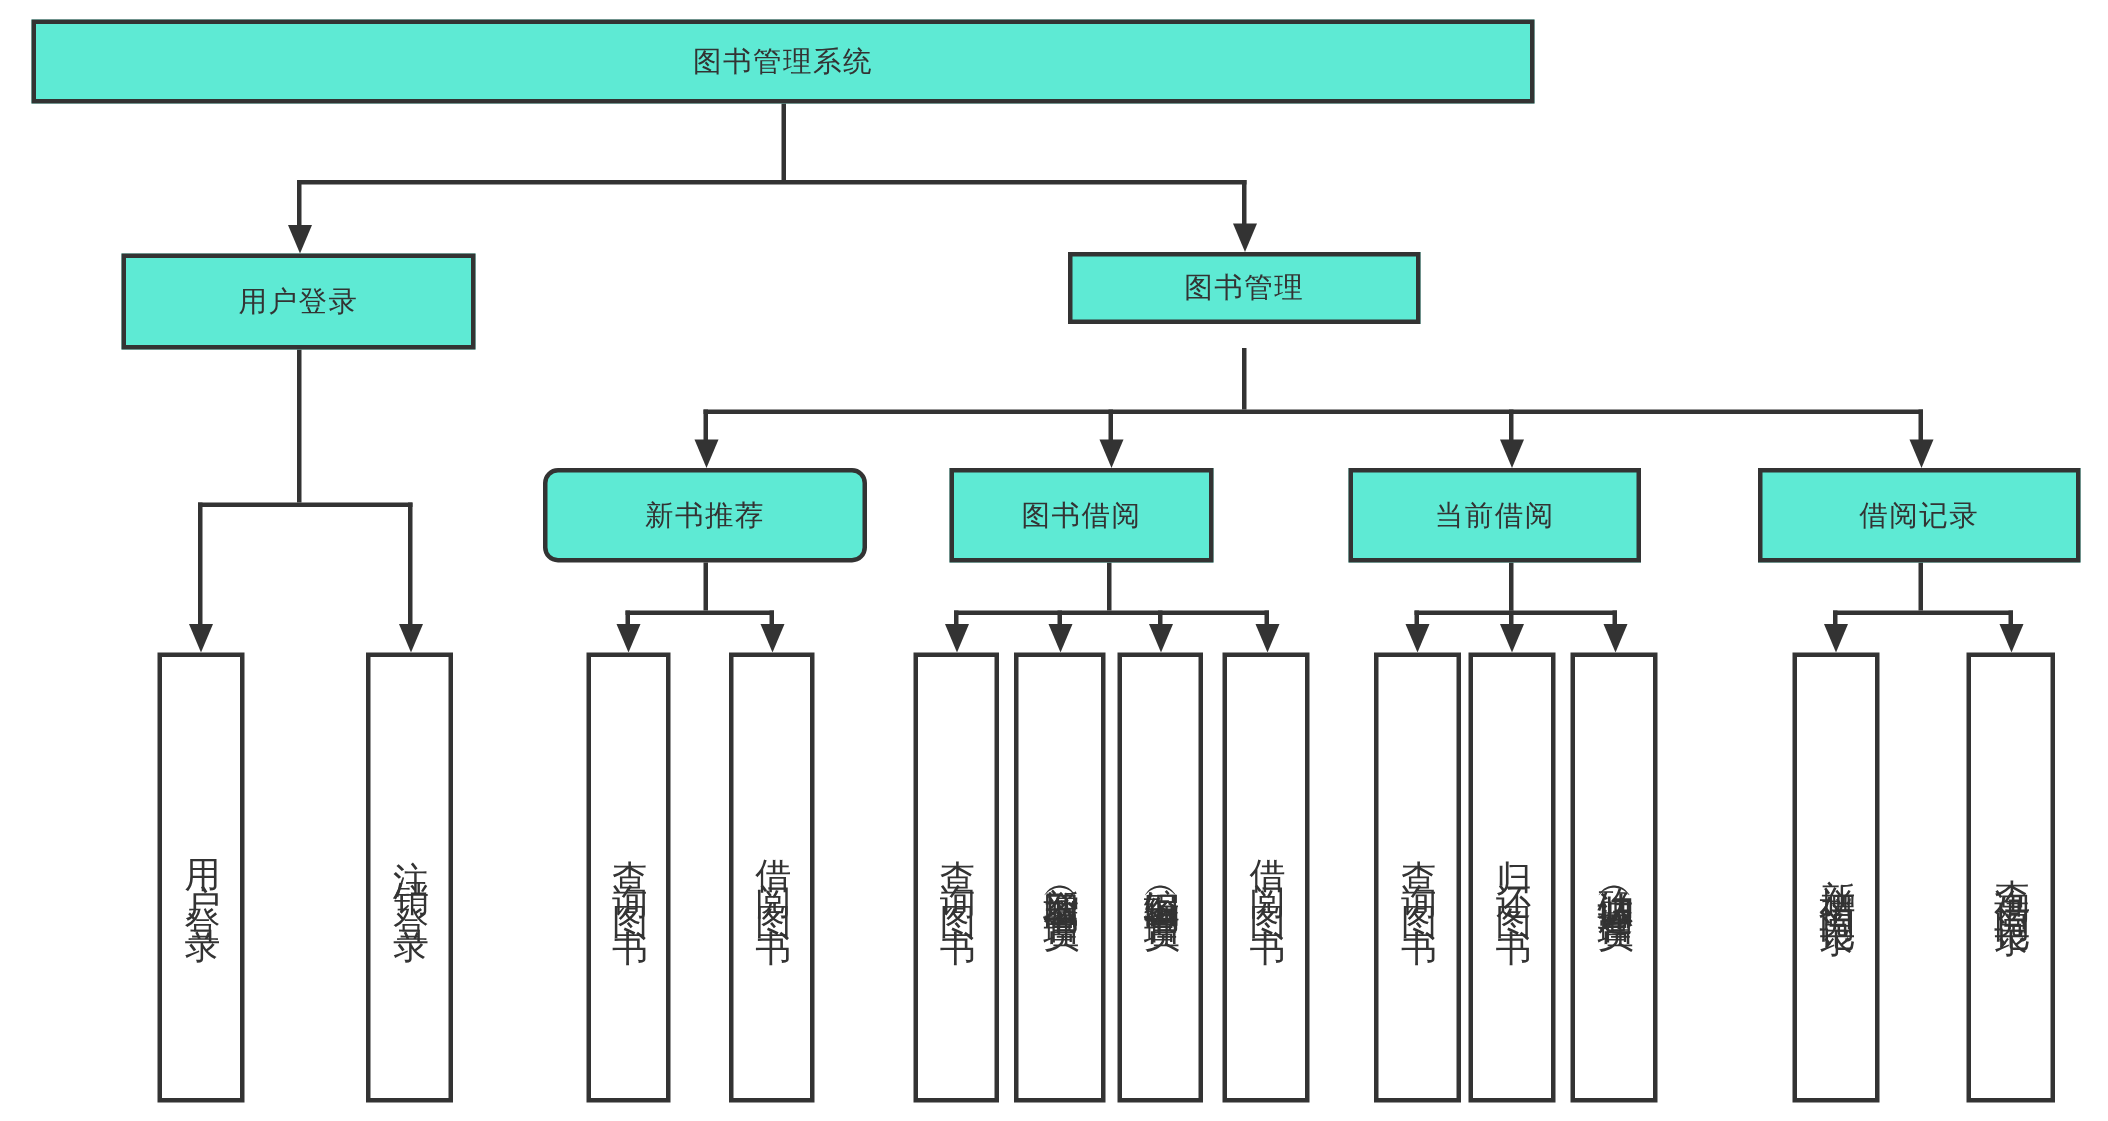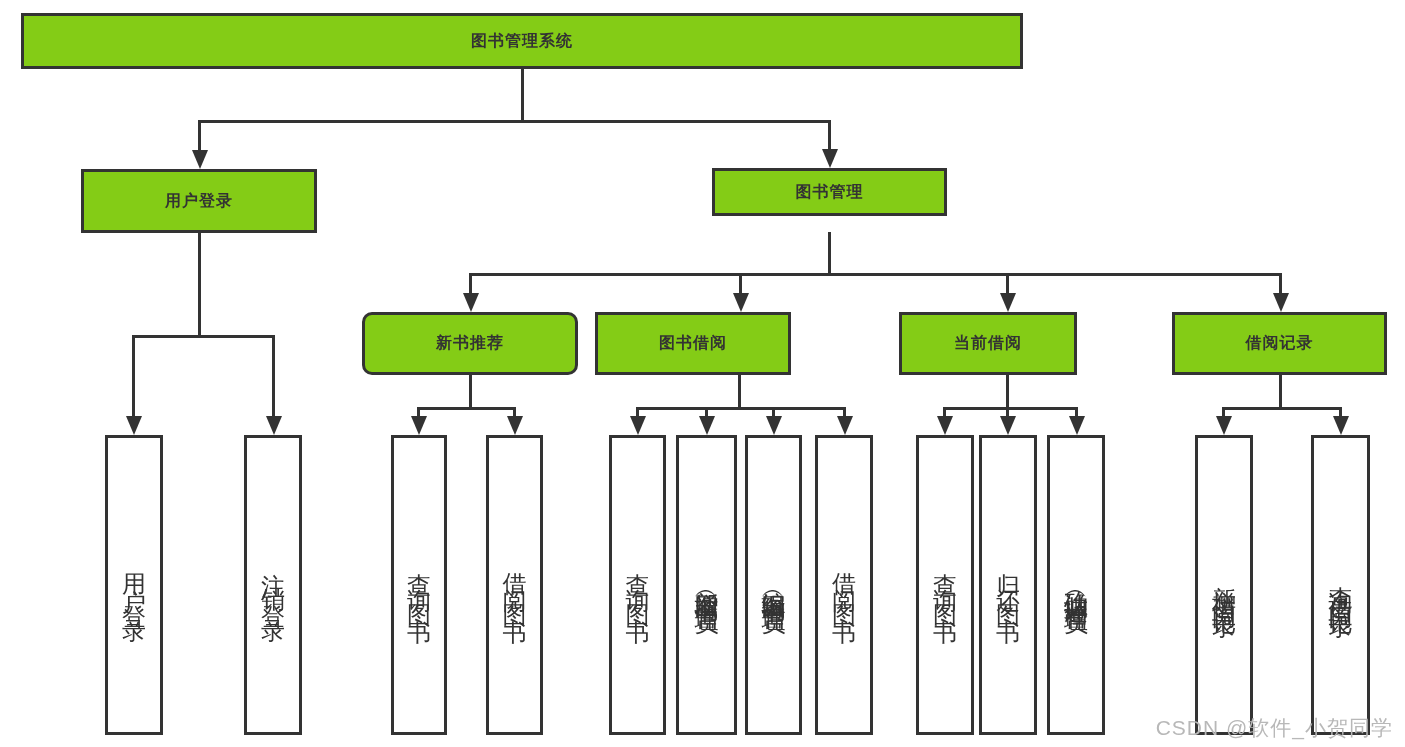--- a/index.html
+++ b/index.html
@@ -3,23 +3,23 @@
 <meta charset="utf-8">
 <style>
   html,body{margin:0;padding:0;}
   body{
     width:1405px;height:747px;background:#ffffff;
     font-family:"Liberation Sans","DejaVu Sans",sans-serif;
     color:#333333;position:relative;overflow:hidden;
   }
   .stage{position:absolute;left:0;top:0;width:1405px;height:747px;}
   .node{
-    position:absolute;box-sizing:border-box;border:3px solid #333333;background:#84cc16;
+    position:absolute;box-sizing:border-box;border:3px solid #333333;background:#5eead4;
     display:flex;align-items:center;justify-content:center;
-    font-size:16px;letter-spacing:1px;color:#333333;z-index:2;font-weight:bold;
+    font-size:19px;letter-spacing:1px;color:#333333;z-index:2;
   }
   .vnode{
     position:absolute;box-sizing:border-box;border:3px solid #333333;background:#ffffff;
     display:flex;align-items:center;justify-content:center;z-index:2;
   }
   .vlabel{
     writing-mode:vertical-rl;text-orientation:mixed;
     font-size:24px;line-height:1;color:#333333;white-space:nowrap;
   }
   .hline{position:absolute;height:3px;background:#333333;z-index:1;}
@@ -71,24 +71,24 @@
   <div class="vline" style="left:739px;top:273px;height:26px;"></div>
   <div class="arrow" style="left:733px;top:293px;"></div>
   <div class="vline" style="left:1006px;top:273px;height:26px;"></div>
   <div class="arrow" style="left:1000px;top:293px;"></div>
   <div class="vline" style="left:1279px;top:273px;height:26px;"></div>
   <div class="arrow" style="left:1273px;top:293px;"></div>
 
   <div class="node" style="left:362px;top:312px;width:216px;height:63px;border-radius:10px;">
     <span>新书推荐</span>
   </div>
-  <div class="node" style="left:595px;top:312px;width:196px;height:63px;text-align:right;">
+  <div class="node" style="left:633px;top:312px;width:176px;height:63px;text-align:right;">
     <span>图书借阅</span>
   </div>
-  <div class="node" style="left:899px;top:312px;width:178px;height:63px;">
+  <div class="node" style="left:899px;top:312px;width:195px;height:63px;">
     <span>当前借阅</span>
   </div>
   <div class="node" style="left:1172px;top:312px;width:215px;height:63px;align-items:center;">
     <span>借阅记录</span>
   </div>
 
   <div class="vline" style="left:469px;top:375px;height:32px;"></div>
   <div class="hline" style="left:417px;top:407px;width:99px;"></div>
   <div class="vline" style="left:417px;top:407px;height:14px;"></div>
   <div class="arrow" style="left:411px;top:416px;"></div>
@@ -159,15 +159,14 @@
     <span class="vlabel" style="letter-spacing: 0.12em;">确认归还（管理员）</span>
   </div>
 
   <div class="vnode" style="left:1195px;top:435px;width:58px;height:300px;">
     <span class="vlabel" style="letter-spacing: 0.25em;">新增借阅记录</span>
   </div>
   <div class="vnode" style="left:1311px;top:435px;width:59px;height:300px;">
     <span class="vlabel" style="letter-spacing: 0.25em;">查询借阅记录</span>
   </div>
 
-  <div class="watermark">CSDN @软件_小贺同学</div>
 
 </div>
 
 </body></html>

